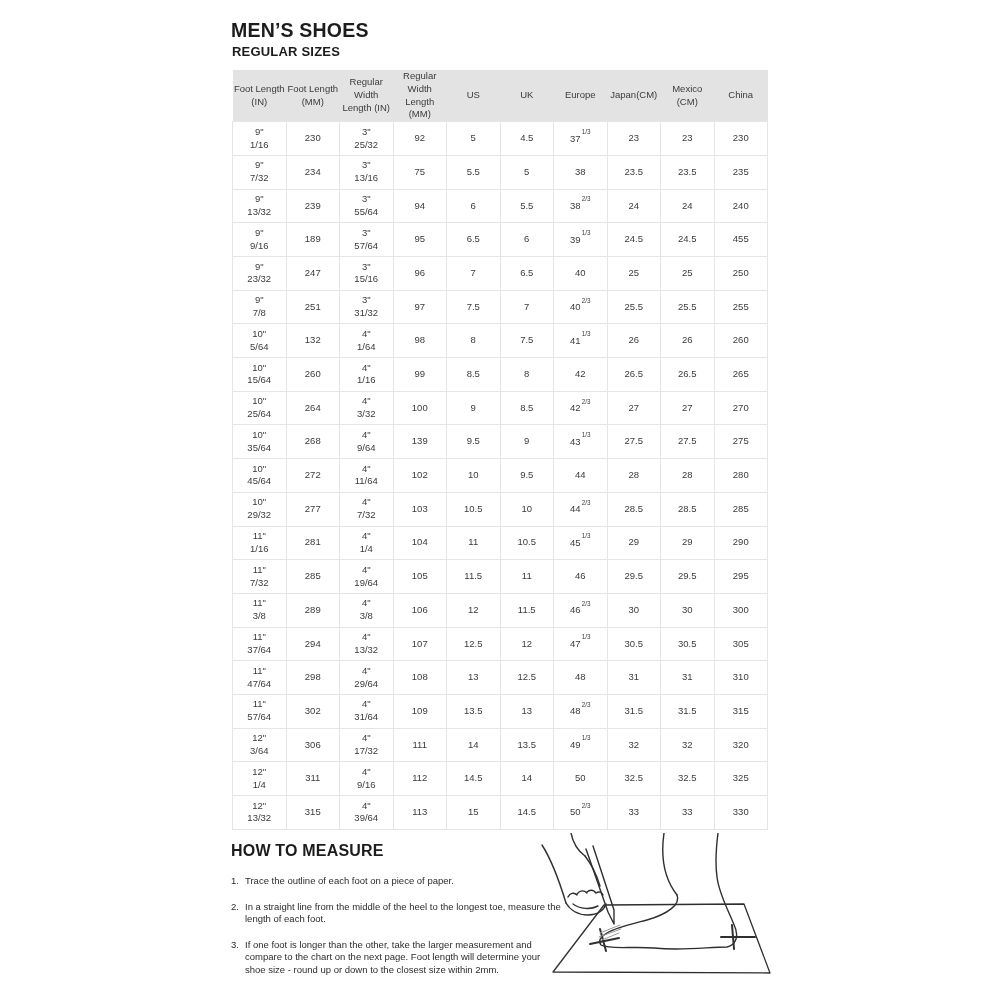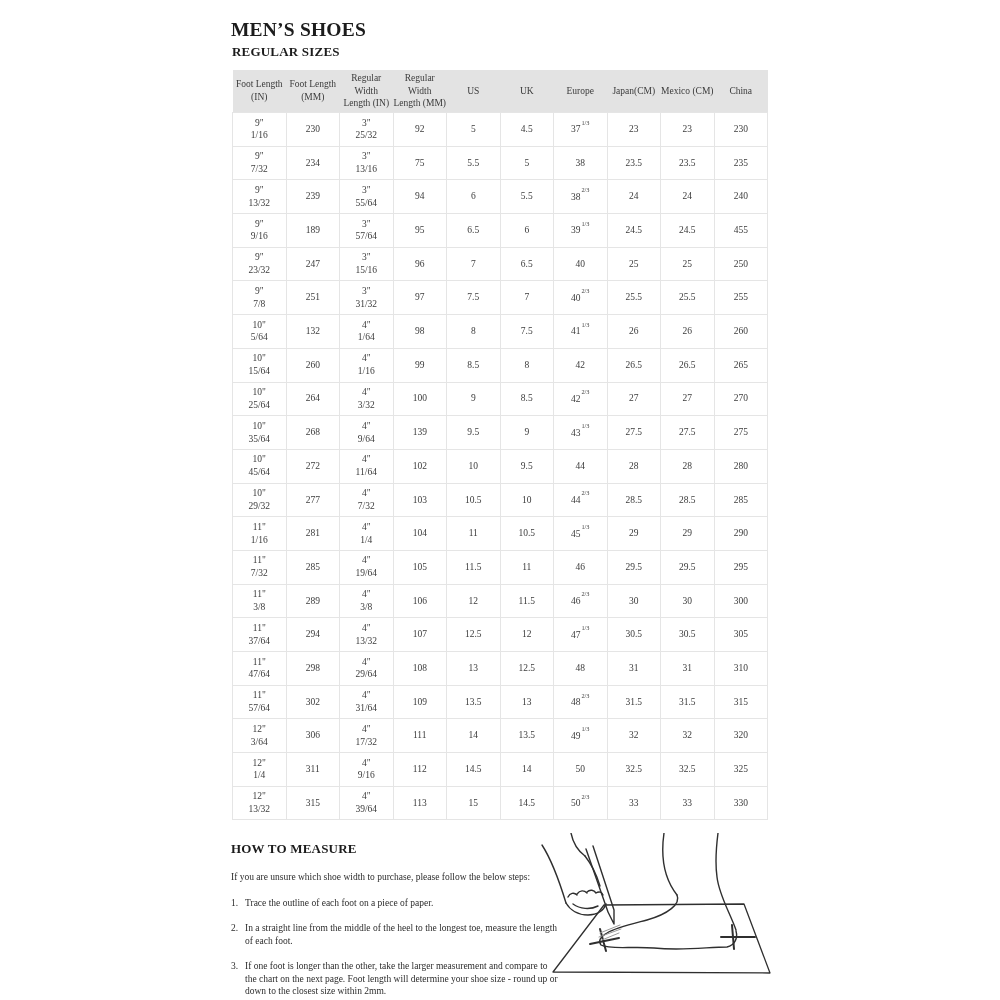--- a/index.html
+++ b/index.html
@@ -1,18 +1,18 @@
 <!DOCTYPE html>
 <html><head>
 <meta charset="utf-8">
 <style>
   html,body { margin:0; padding:0; background:#ffffff; }
   .page {
     position:relative; width:916px; height:1000px; background:#ffffff;
-    font-family:Liberation Serif, serif; color:#3b3b3b; overflow:hidden;
+    font-family:Liberation Sans, sans-serif; color:#3b3b3b; overflow:hidden;
   }
   .title {
     position:absolute; left:231px; top:19px;
     font-size:19.5px; font-weight:bold; letter-spacing:0.2px; color:#1c1c1c;
   }
   .subtitle {
     position:absolute; left:232px; top:44px;
     font-size:13px; font-weight:bold; letter-spacing:0.2px; color:#1c1c1c;
   }
   table.size-table {
@@ -27,21 +27,21 @@
   table.size-table tbody td {
     border:1px solid #e5e5e5; background:#ffffff;
     font-size:9.5px; line-height:1.35; height:32.7px;
     text-align:center; vertical-align:middle; padding:0; color:#3b3b3b;
   }
   sup.frac { font-size:6.3px; position:relative; top:-3.5px; margin-left:1px; }
   .measure {
     position:absolute; left:231px; top:840px; width:330px;
     font-size:9.5px; line-height:1.32; color:#2c2c2c;
   }
-  .measure-heading { font-size:13px; font-weight:bold; color:#1c1c1c; margin:0 0 14px 0; letter-spacing:0.2px; }
+  .measure-heading { font-size:16px; font-weight:bold; color:#1c1c1c; margin:0 0 14px 0; letter-spacing:0.2px; }
   .measure-intro  { margin:0 0 13px 0; }
   .step { display:flex; margin:0 0 13px 0; }
   .step-num { flex:0 0 14px; }
   .step-text { flex:1; }
   .illus { position:absolute; left:540px; top:833px; }
 </style>
 </head>
 <body>
 
 <div class="page">
@@ -315,21 +315,20 @@
           <td>50<sup class="frac">2/3</sup></td>
           <td>33</td>
           <td>33</td>
           <td>330</td>
         </tr>
       </tbody>
   </table>
 
   <div class="measure">
     <div class="measure-heading">HOW TO MEASURE</div>
-    <div class="measure-intro">If you are unsure which shoe width to purchase, please follow the below steps:</div>
     <div class="step">
       <span class="step-num">1.</span>
       <span class="step-text">Trace the outline of each foot on a piece of paper.</span>
     </div>
     <div class="step">
       <span class="step-num">2.</span>
       <span class="step-text">In a straight line from the middle of the heel to the longest toe, measure the length of each foot.</span>
     </div>
     <div class="step">
       <span class="step-num">3.</span>

